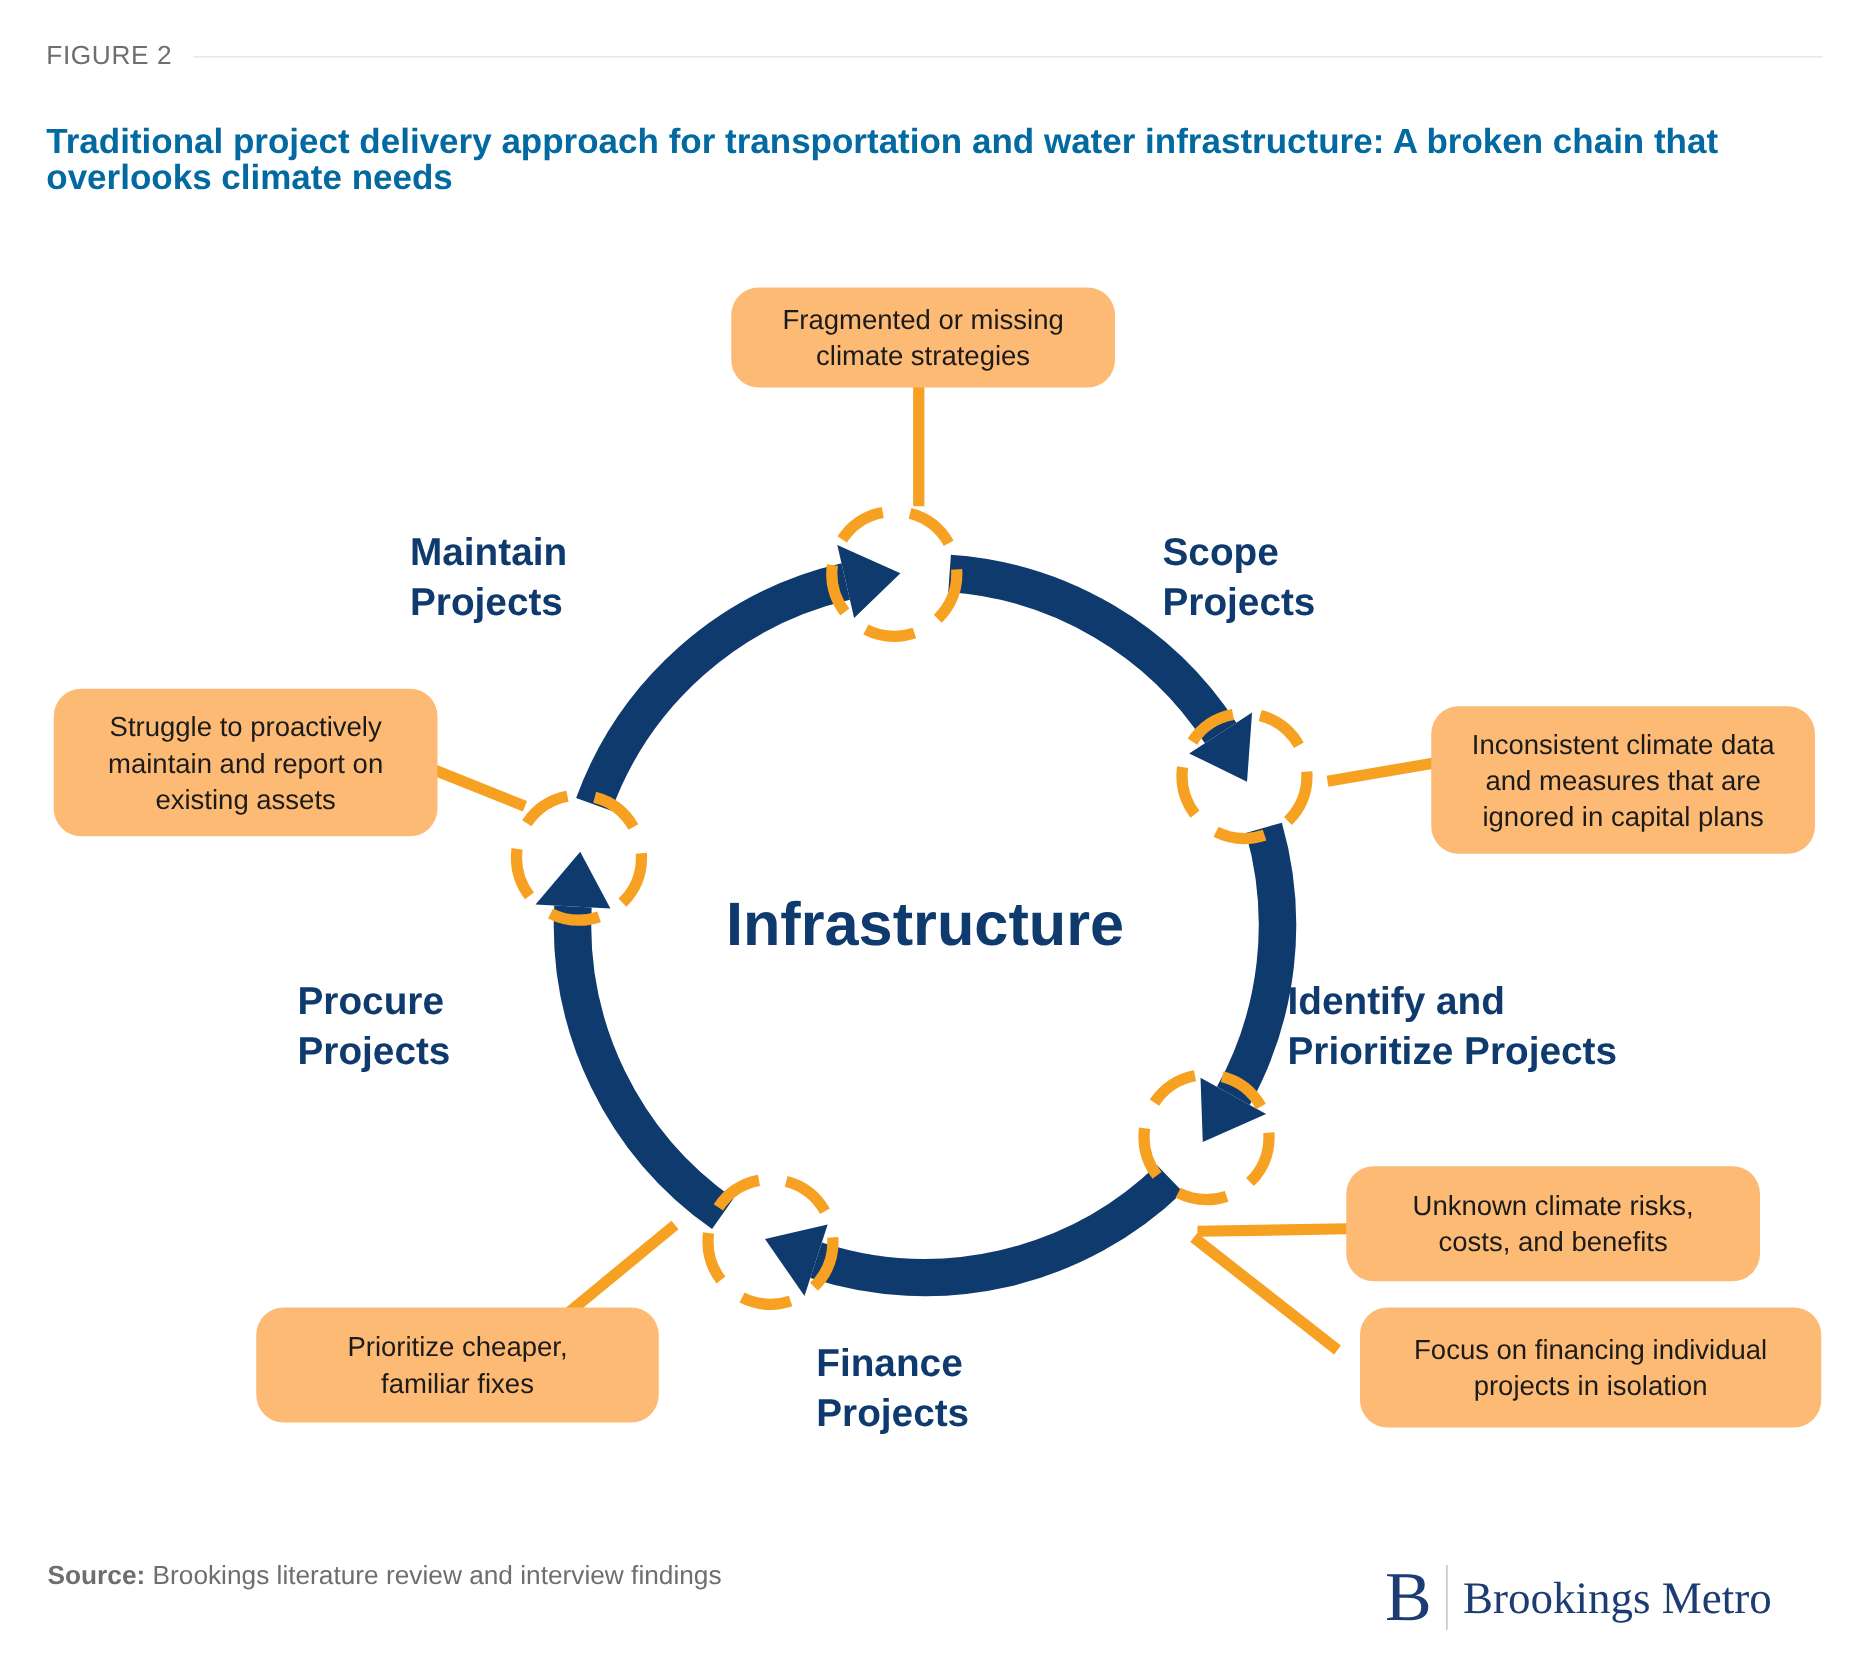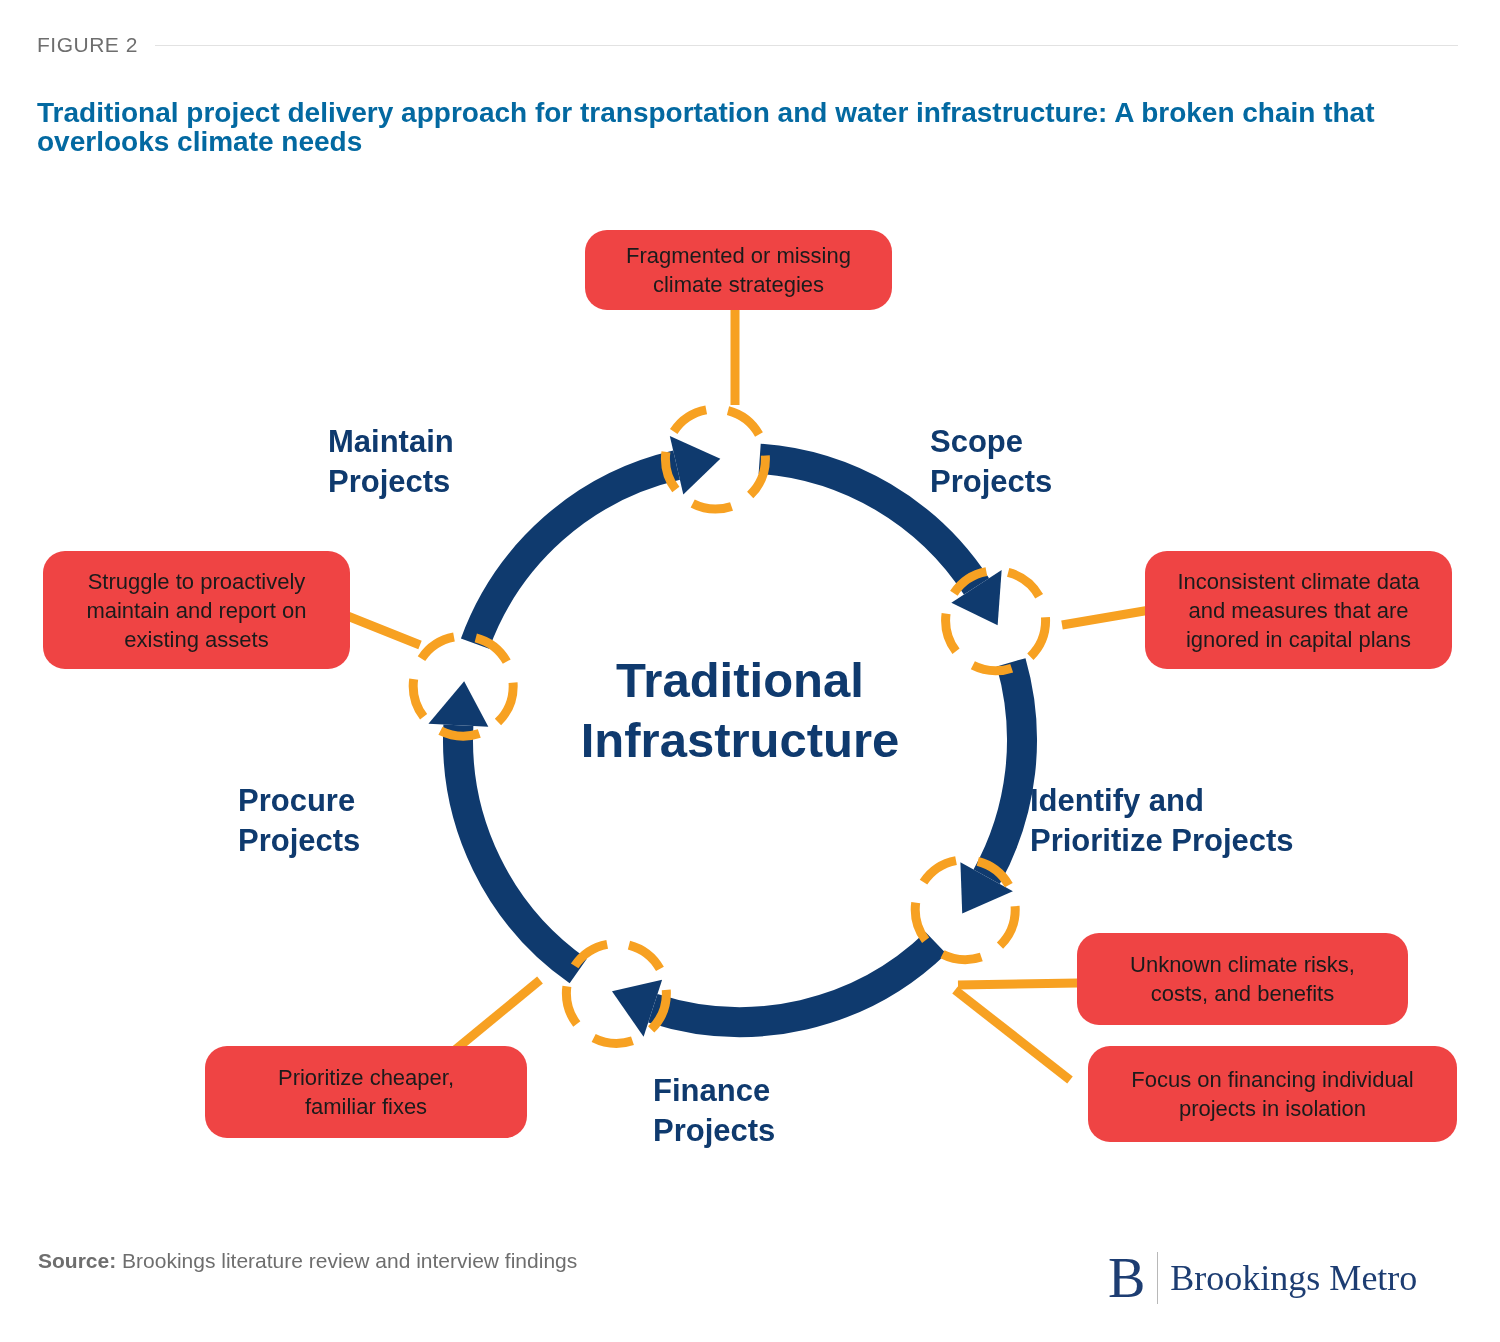--- a/index.html
+++ b/index.html
@@ -1,21 +1,21 @@
 <!DOCTYPE html>
 <html><head>
 <meta charset="utf-8">
 <style>
   html, body { margin:0; padding:0; background:#ffffff; }
   body { width:1500px; height:1342px; position:relative; overflow:hidden; font-family:"Liberation Sans", sans-serif; }
   .fig-label { position:absolute; left:37px; top:33px; font-size:21px; color:#6e6e6e; letter-spacing:0.5px; }
   .fig-rule { position:absolute; left:155px; right:42px; top:45px; height:1px; background:#e2e2e2; }
   .title { position:absolute; left:37px; top:98px; width:1430px; font-size:28px; font-weight:bold; color:#0369a1; line-height:29px; }
   svg.diagram { position:absolute; left:0; top:0; }
-  .box { position:absolute; background:#ef4444; border-radius:22px; color:#1b1b1b; font-size:22px; line-height:29px; text-align:center; display:flex; align-items:center; justify-content:center; }
+  .box { position:absolute; background:#fdba74; border-radius:22px; color:#1b1b1b; font-size:22px; line-height:29px; text-align:center; display:flex; align-items:center; justify-content:center; }
   .stage { position:absolute; color:#0f3a6e; font-weight:bold; font-size:31px; line-height:40px; text-align:left; }
   .center-text { position:absolute; left:540px; top:650px; width:400px; text-align:center; color:#0f3a6e; font-weight:bold; font-size:49px; line-height:60px; }
   .source { position:absolute; left:38px; top:1249px; font-size:21px; color:#6e6e6e; }
   .source b { font-weight:bold; color:#6e6e6e; }
   .logo { position:absolute; left:1108px; top:1250px; height:56px; display:flex; align-items:center; }
   .logo-b { font-family:"Liberation Serif", serif; font-size:56px; color:#1d3d72; line-height:56px; }
   .logo-div { width:1px; height:52px; background:#b8b8b8; margin:0 12px 0 12px; }
   .logo-text { font-family:"Liberation Serif", serif; font-size:36px; color:#1d3d72; }
 </style>
 </head>
@@ -52,21 +52,21 @@
       <circle cx="995.5787959443353" cy="620.8216501891228" r="50" fill="none" stroke="#f7a122" stroke-width="9" stroke-dasharray="40 22"></circle>
       <circle cx="965.2152138333365" cy="909.7118365288776" r="50" fill="none" stroke="#f7a122" stroke-width="9" stroke-dasharray="40 22"></circle>
       <circle cx="616.3793366054801" cy="993.459921056365" r="50" fill="none" stroke="#f7a122" stroke-width="9" stroke-dasharray="40 22"></circle>
       <circle cx="463.18113426775875" cy="686.1918633038144" r="50" fill="none" stroke="#f7a122" stroke-width="9" stroke-dasharray="40 22"></circle>
     </g>
 </svg>
 
 <div class="box" style="left:585px; top:230px; width:307px; height:80px;">
   <div><span>Fragmented or missing</span><br><span>climate strategies</span></div>
 </div>
-<div class="box" style="left:1145px; top:551px; width:307px; height:118px;">
+<div class="box" style="left:1145px; top:565px; width:307px; height:118px;">
   <div><span>Inconsistent climate data</span><br><span>and measures that are</span><br><span>ignored in capital plans</span></div>
 </div>
 <div class="box" style="left:1077px; top:933px; width:331px; height:92px;">
   <div><span>Unknown climate risks,</span><br><span>costs, and benefits</span></div>
 </div>
 <div class="box" style="left:1088px; top:1046px; width:369px; height:96px;">
   <div><span>Focus on financing individual</span><br><span>projects in isolation</span></div>
 </div>
 <div class="box" style="left:205px; top:1046px; width:322px; height:92px;">
   <div><span>Prioritize cheaper,</span><br><span>familiar fixes</span></div>
@@ -85,21 +85,21 @@
   <span>Finance</span><br><span>Projects</span>
 </div>
 <div class="stage" style="left:238px; top:781px; width:200px;">
   <span>Procure</span><br><span>Projects</span>
 </div>
 <div class="stage" style="left:328px; top:422px; width:200px;">
   <span>Maintain</span><br><span>Projects</span>
 </div>
 
 <div class="center-text">
-  <span>Traditional</span><br>
+  <br>
   <span>Infrastructure</span><br>
 </div>
 
 <div class="source">
   <b>Source:</b> <span>Brookings literature review and interview findings</span>
 </div>
 <div class="logo">
   <span class="logo-b">B</span>
   <span class="logo-div"></span>
   <span class="logo-text">Brookings Metro</span>

